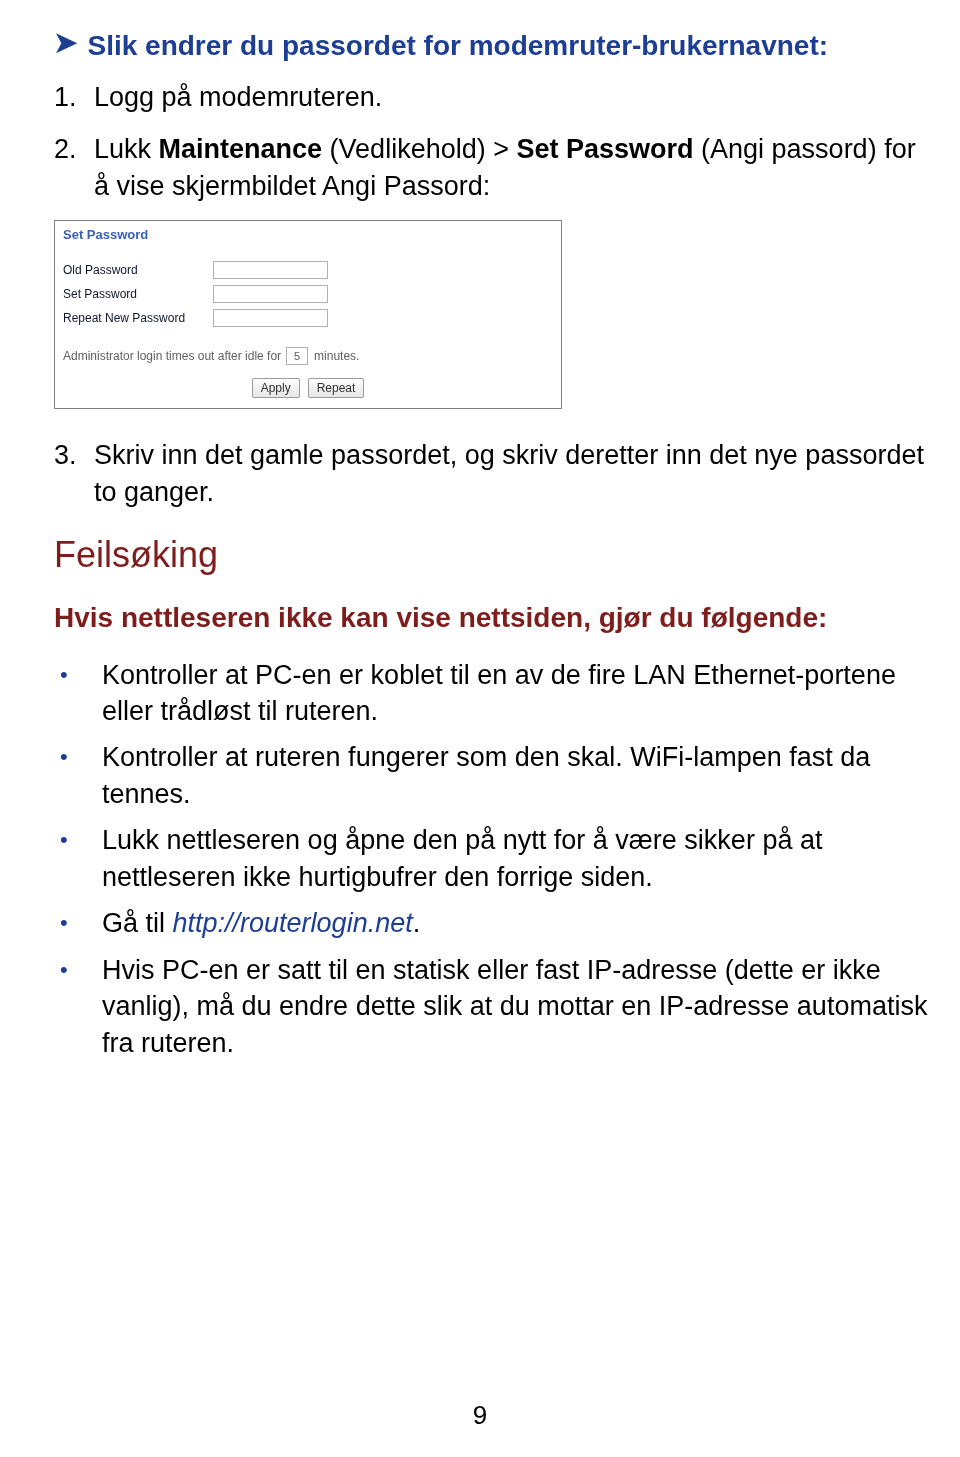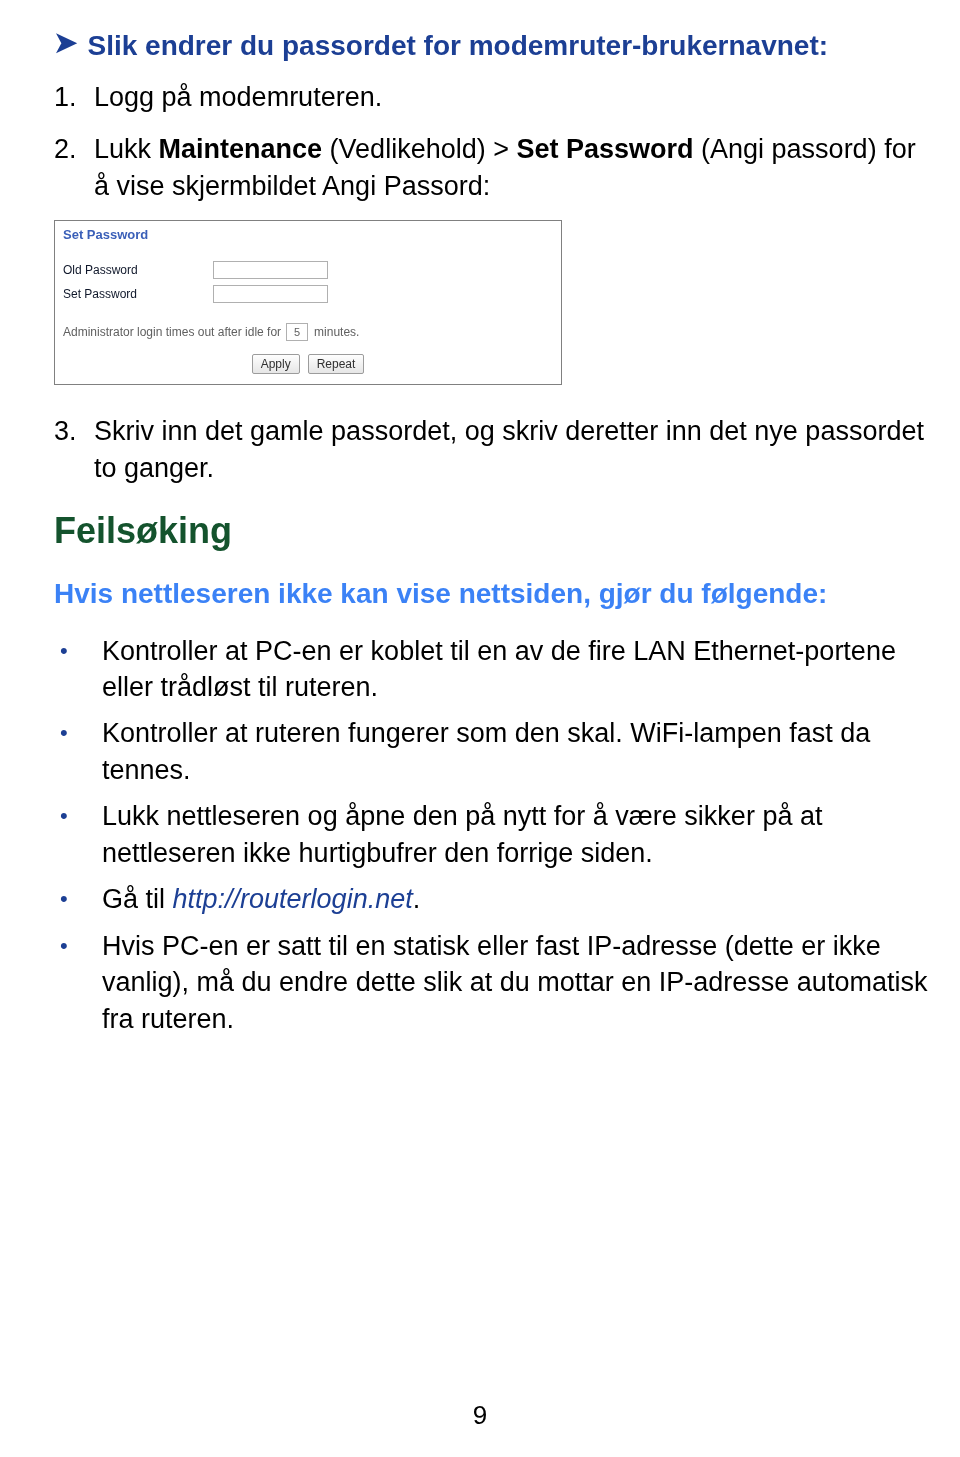--- a/index.html
+++ b/index.html
@@ -107,27 +107,27 @@
     }
     .sp-btn {
       border: 1px solid #9c9c9c;
       border-radius: 2px;
       background: linear-gradient(#fefefe,#e6e6e6);
       font-size: 12px;
       padding: 2px 8px;
       color: #303030;
     }
     .troubleshoot-title {
-      color: #14532d;
+      color: #7f1d1d;
       font-size: 36px;
       margin: 24px 0 24px 0;
-      font-weight: bold;
+      font-weight: normal;
     }
     .intro-line {
-      color: #3b82f6;
+      color: #7f1d1d;
       font-size: 28px;
       font-weight: bold;
       line-height: 1.3;
       margin-bottom: 20px;
     }
     .bullet-list {
       list-style: none;
     }
     .bullet-list li {
       display: flex;
@@ -186,20 +186,24 @@
   <div class="sp-hr"></div>
   <div class="sp-spacer"></div>
   <div class="sp-row">
     <span class="sp-label">Old Password</span>
     <span class="sp-input"></span>
   </div>
   <div class="sp-row">
     <span class="sp-label">Set Password</span>
     <span class="sp-input"></span>
   </div>
+  <div class="sp-row">
+    <span class="sp-label">Repeat New Password</span>
+    <span class="sp-input"></span>
+  </div>
   <div class="sp-spacer"></div>
   <div class="sp-hr"></div>
   <div class="sp-footer-row">
     <span>Administrator login times out after idle for</span>
     <span style="width:5px"></span>
     <span class="sp-input-sm">5</span>
     <span style="width:6px"></span>
     <span>minutes.</span>
   </div>
   <div class="sp-hr"></div>

